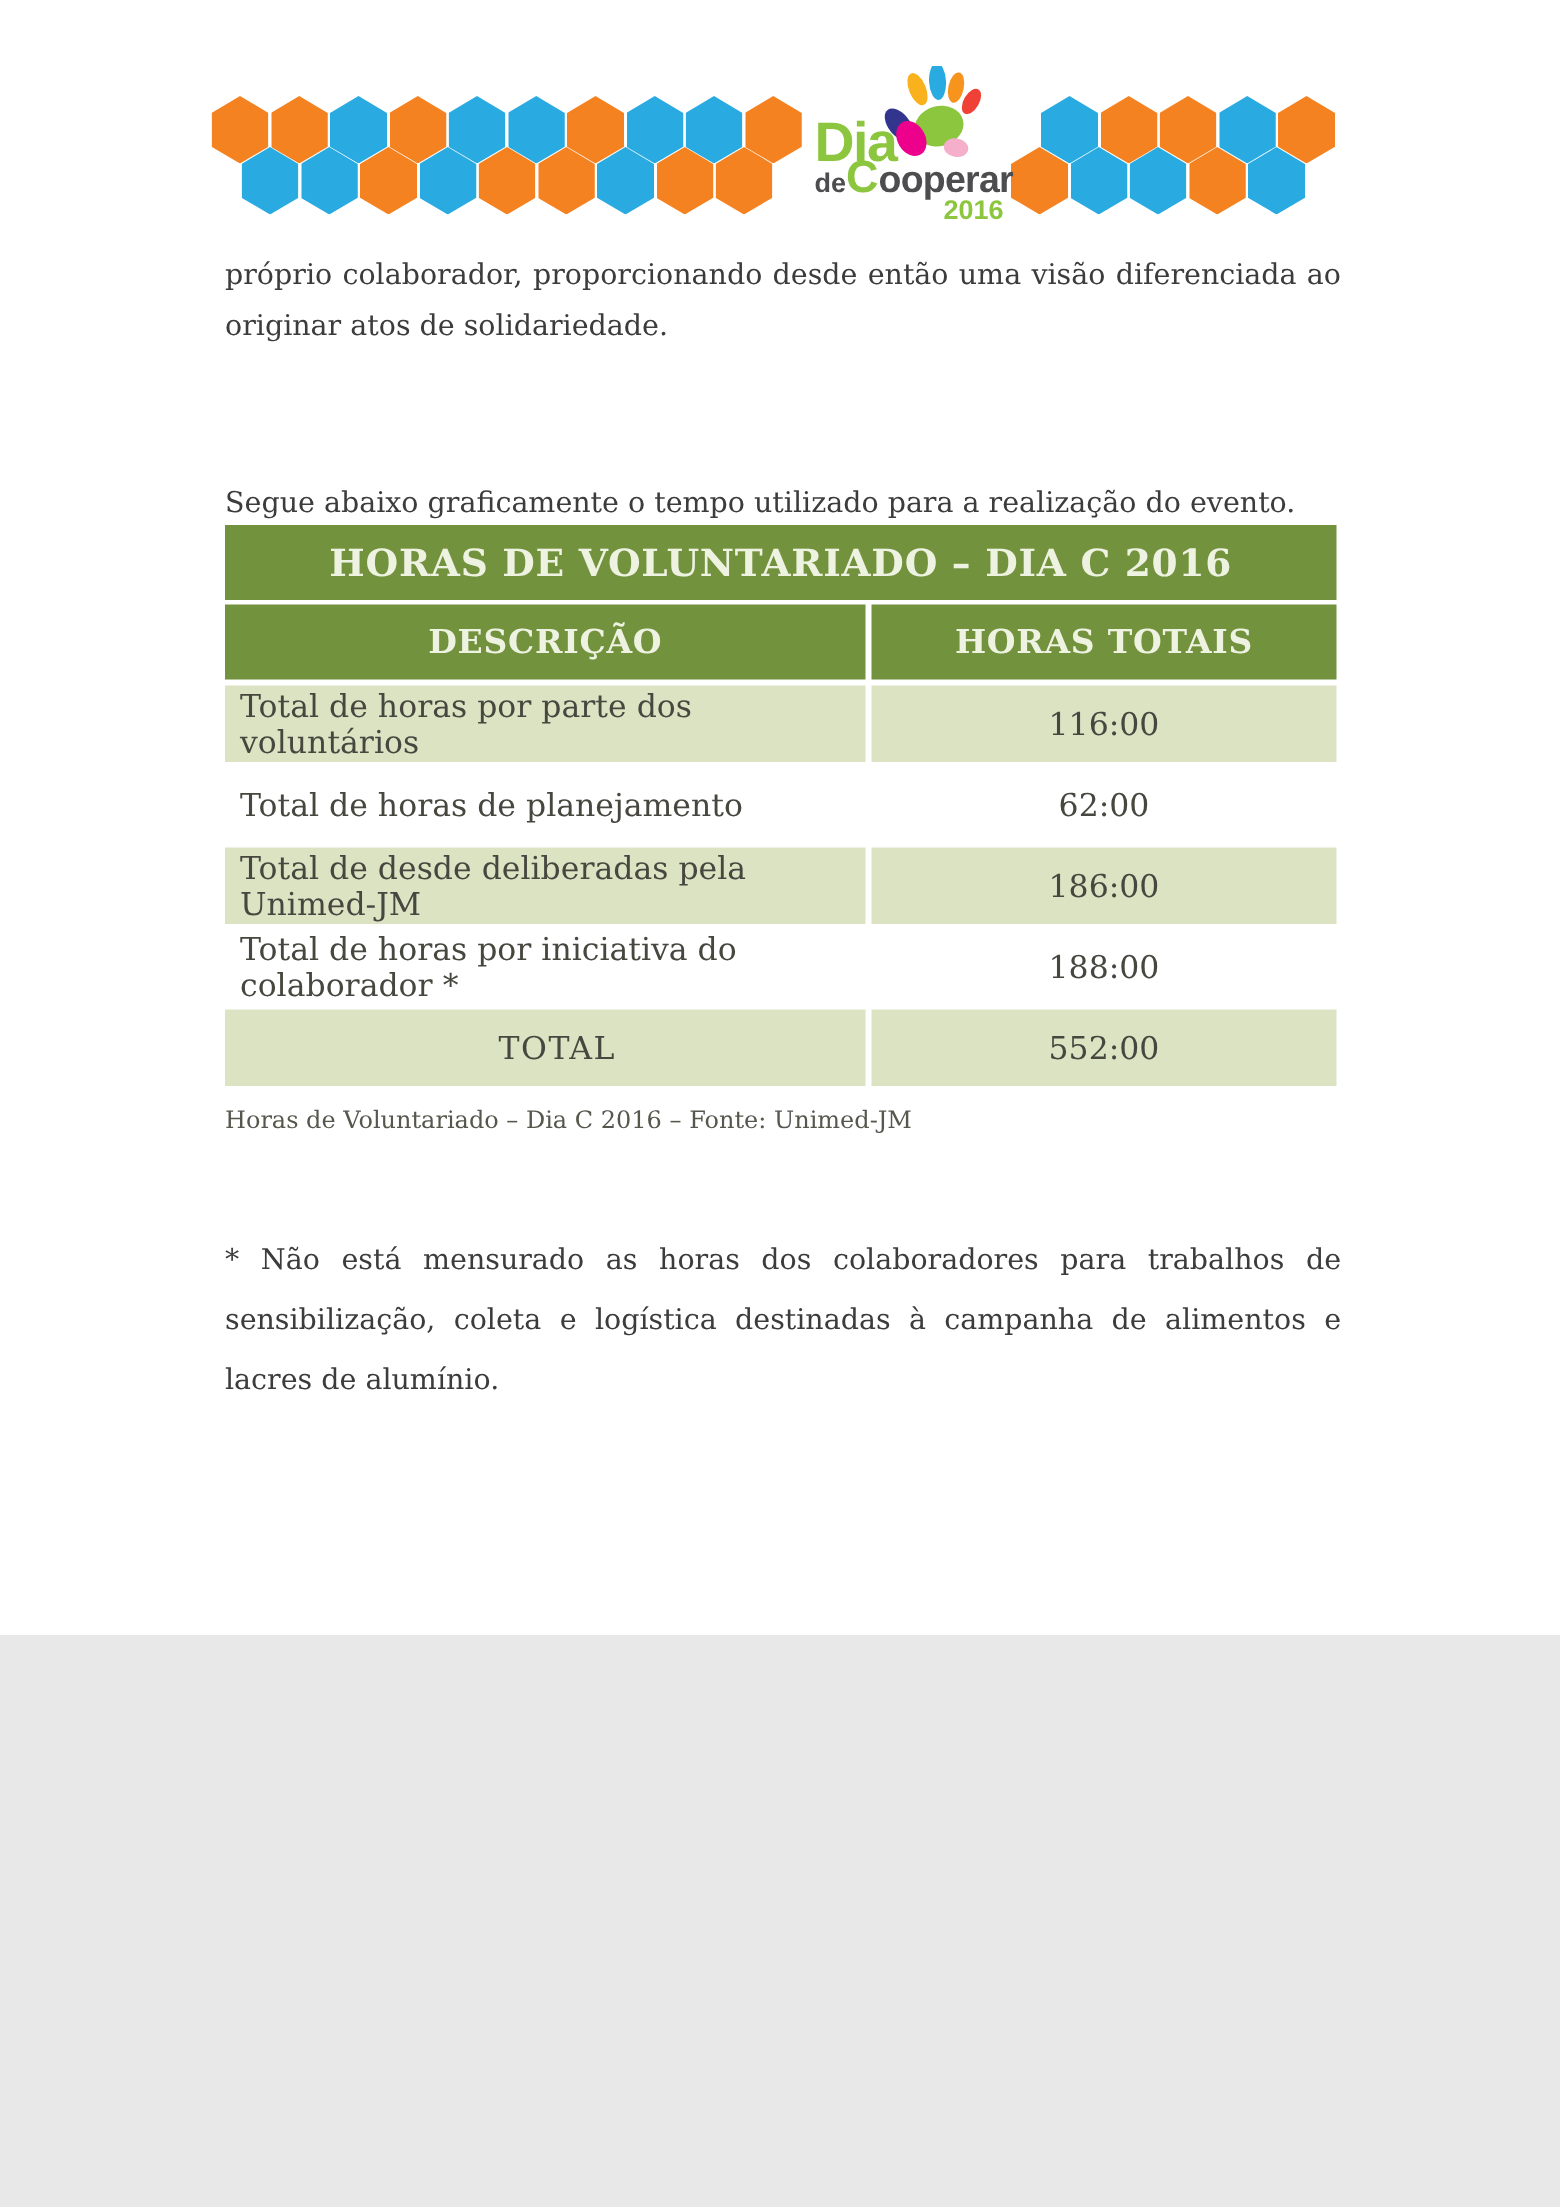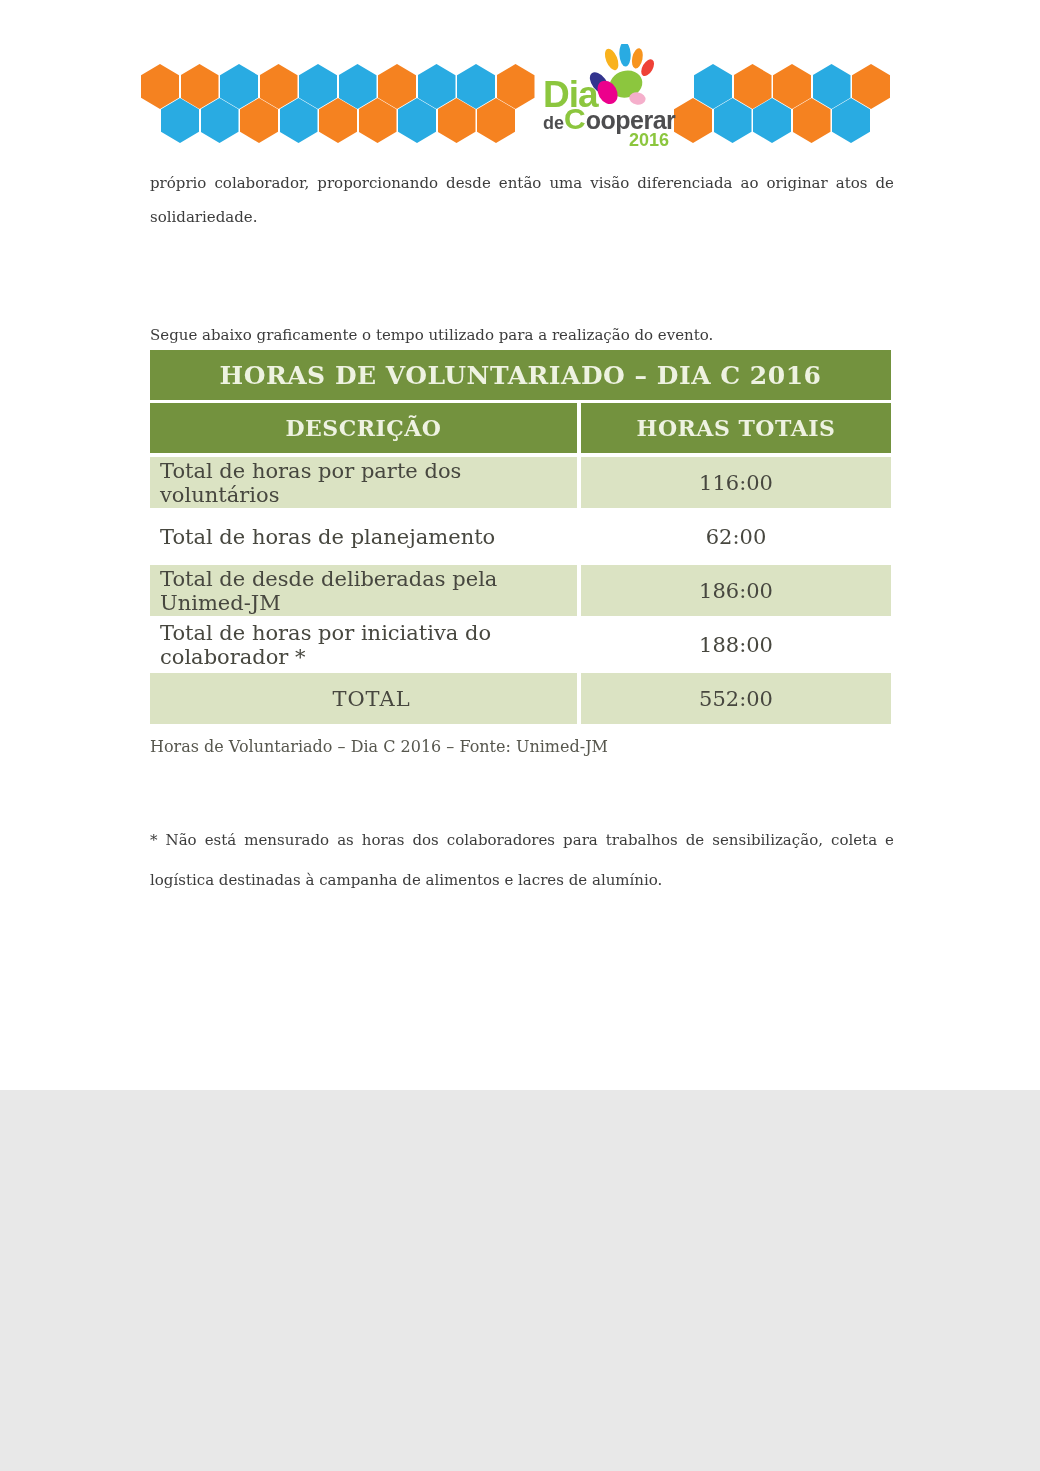--- a/index.html
+++ b/index.html
@@ -33,21 +33,21 @@
   .logo{position:absolute;left:543px;top:42px;width:132px;height:122px;font-family:"Liberation Sans", sans-serif;}
   .logo-hand{position:absolute;left:46px;top:2px;}
   .logo-dia{position:absolute;left:0;top:34px;font-size:37px;font-weight:bold;line-height:1;letter-spacing:-1px;color:var(--logo-green);}
   .logo-line2{position:absolute;left:0;top:62px;display:flex;align-items:baseline;white-space:nowrap;}
   .logo-de{font-size:18px;font-weight:bold;color:var(--logo-dark);}
   .logo-c{font-size:30px;font-weight:bold;color:var(--logo-green);line-height:1;}
   .logo-ooperar{font-size:25px;font-weight:bold;color:var(--logo-dark);letter-spacing:-0.5px;}
   .logo-year{position:absolute;right:6px;top:88px;font-size:18px;font-weight:bold;color:var(--logo-green);}
 
   
-  .para{position:absolute;left:150px;width:744px;margin:0;font-size:15px;line-height:34px;text-align:justify;}
+  .para{position:absolute;left:150px;width:744px;margin:0;font-size:19px;line-height:34px;text-align:justify;}
   .p1{top:166px;}
   .p2{top:276px;text-align:left;margin-top:42px;}
   .footnote{top:820px;line-height:40px;}
 
   
   .htable{position:absolute;left:150px;top:350px;width:741px;}
   .t-title{
     height:50px;background:var(--green);color:var(--head-text);
     display:flex;align-items:center;justify-content:center;
     font-size:25px;font-weight:bold;letter-spacing:0.5px;margin-bottom:3px;

